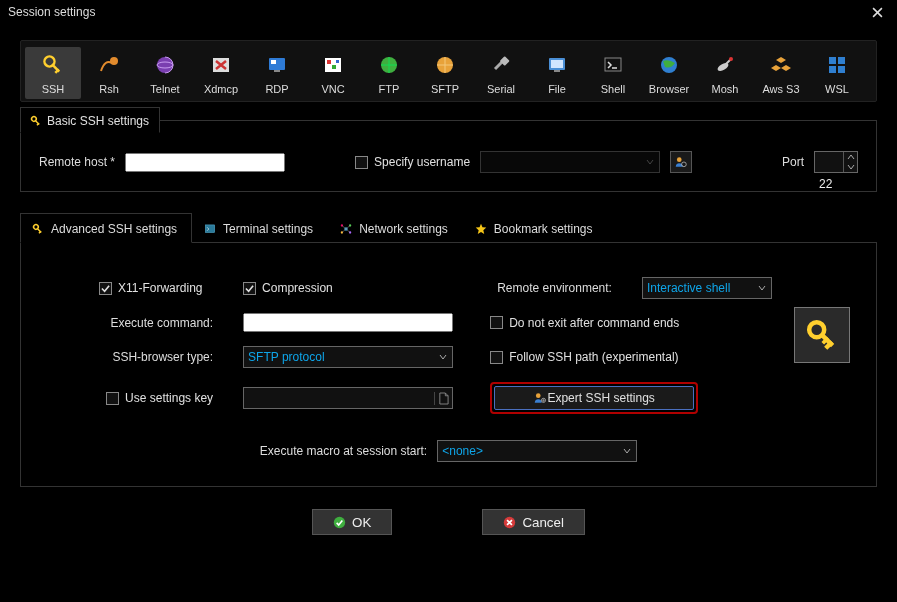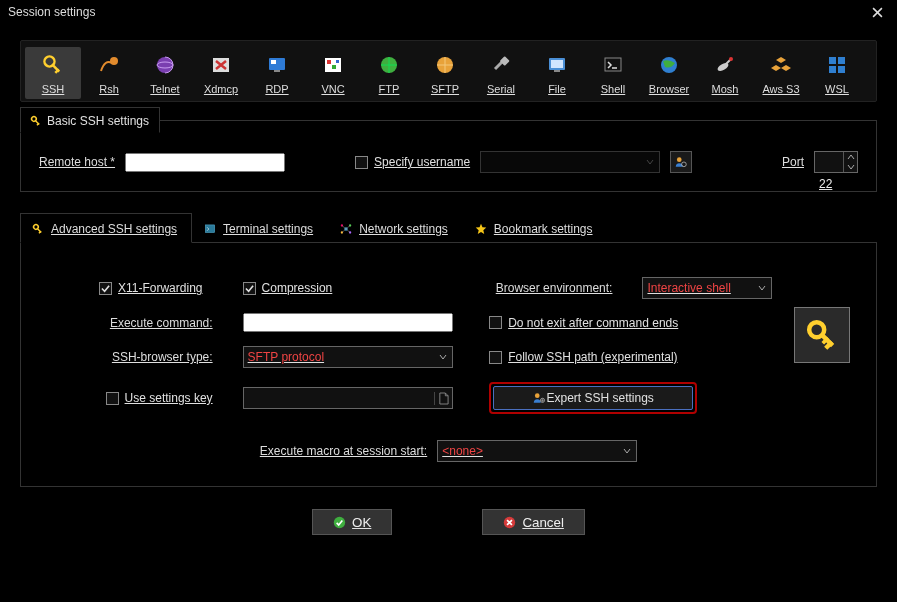--- a/index.html
+++ b/index.html
@@ -21,21 +21,21 @@
     background: #000;
   }
   .titlebar-title { color: #ddd; font-size: 12px; }
   .close-x {
     width: 32px; height: 24px;
     display: flex; align-items: center; justify-content: center;
     color: #ddd; cursor: pointer;
   }
   .close-x svg { width: 11px; height: 11px; }
 
-  .body { padding: 0 20px 20px 20px; text-decoration: underline; }
+  .body { padding: 0 20px 20px 20px; }
 
   
   .session-row {
     display: flex;
     gap: 0;
     margin-top: 16px;
     padding: 6px 4px 2px 4px;
     background: #111;
     border-radius: 2px;
     border: 1px solid #222;
@@ -81,21 +81,21 @@
   .basic-row {
     display: flex;
     align-items: center;
     gap: 10px;
     margin-top: 18px;
   }
   .lbl { color: #ddd; font-size: 12px; }
   input[type=text].field, .select {
     background: #111;
     border: 1px solid #666;
-    color: #ef4444;
+    color: #0ea5e9;
     height: 22px;
     padding: 0 4px;
     font-size: 12px;
   }
   .select { display:flex; align-items:center; justify-content:space-between; padding-right:4px;}
   .select .caret { width:10px; height:10px; }
   .chk {
     width: 13px; height: 13px;
     border: 1px solid #888;
     display: inline-flex; align-items:center; justify-content:center;
@@ -485,21 +485,21 @@
         <span>X11-Forwarding</span>
       </label>
       <label class="chk-row">
         <span class="chk">
             <svg viewBox="0 0 10 10">
               <path d="M1 5 L4 8 L9 2" stroke="#e0e0e0" stroke-width="1.8" fill="none"></path>
             </svg>
           </span>
         <span>Compression</span>
       </label>
-      <span class="lbl" style="justify-self:end">Browser environment:</span>
+      <span class="lbl" style="justify-self:end">Remote environment:</span>
       <div class="select" style="width:130px">
         <span>Interactive shell</span>
         <svg class="caret" viewBox="0 0 10 10">
             <path d="M2 3 L5 7 L8 3" stroke="#aaa" fill="none"></path>
           </svg>
       </div>
 
       <span class="lbl" style="justify-self:end">Execute command:</span>
       <input class="field" style="width: 210px;" value="">
       <label class="chk-row" style="grid-column:3 / span 2">

